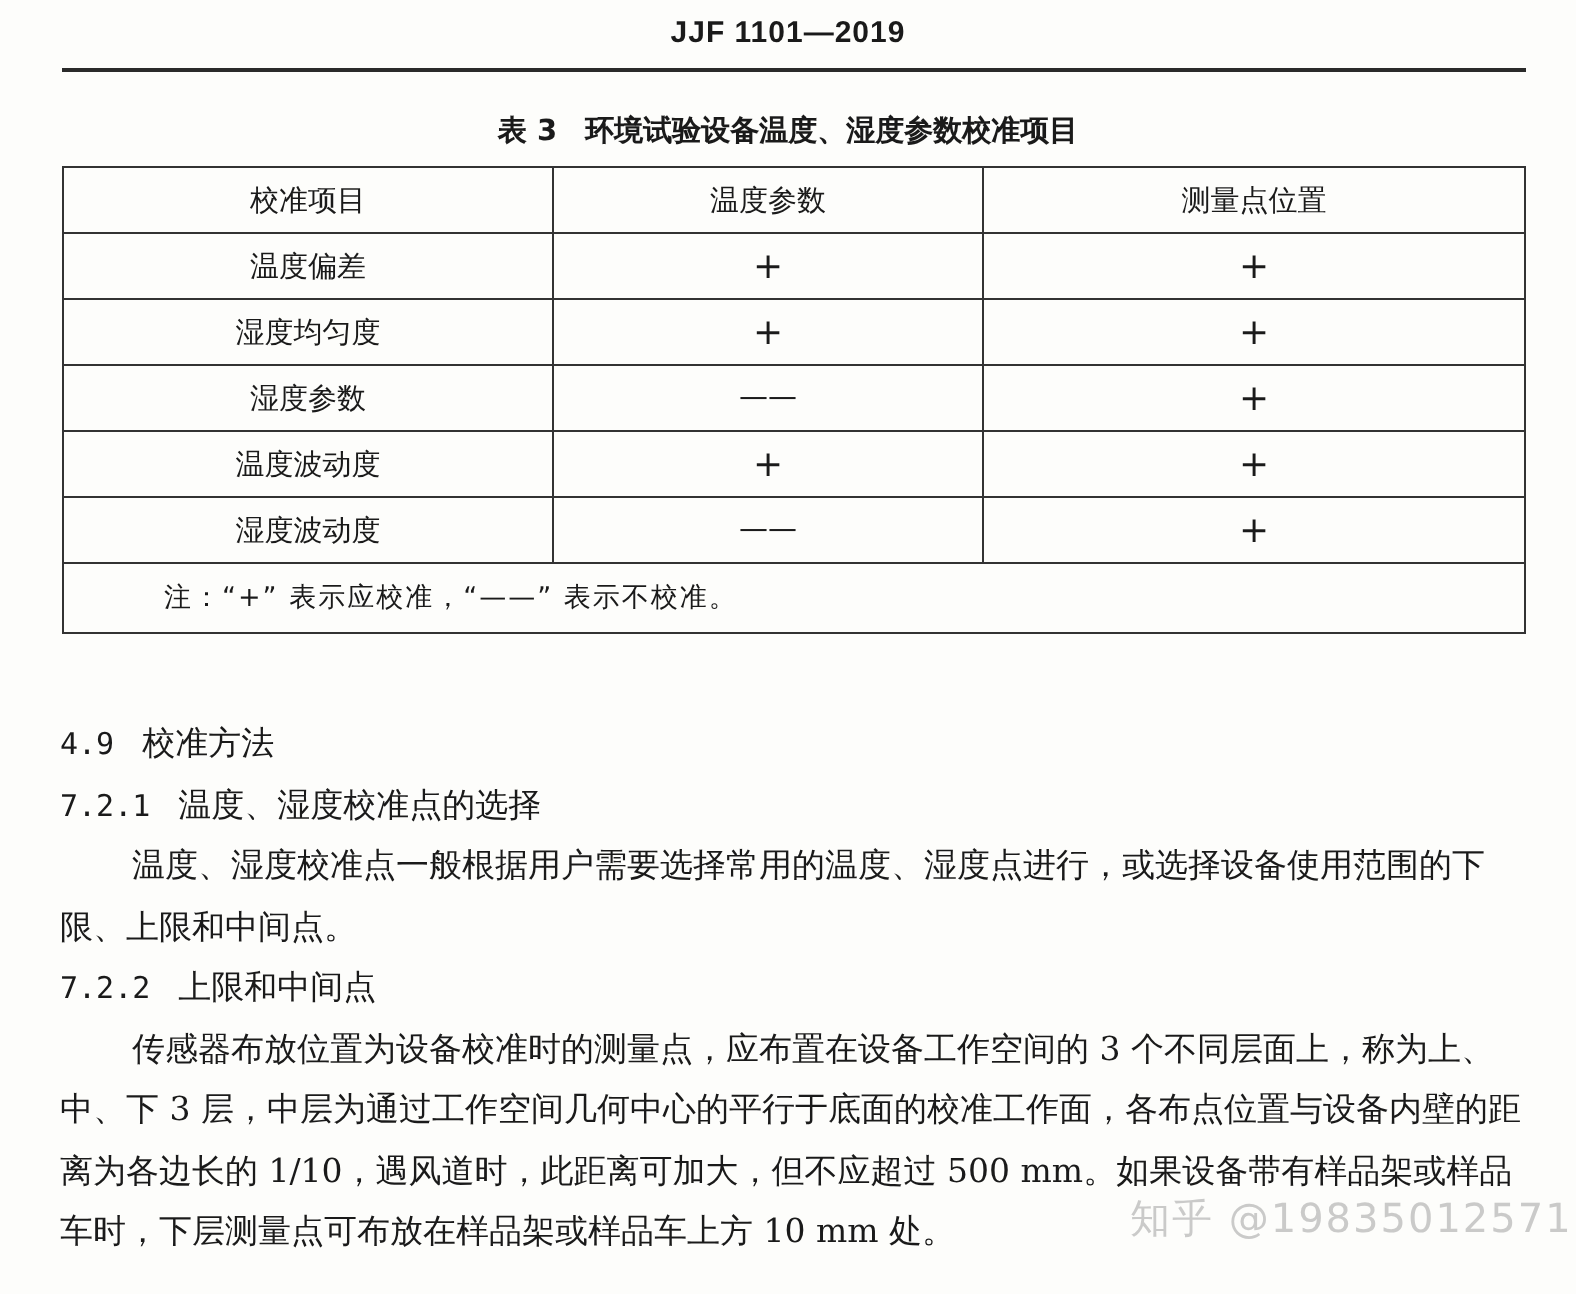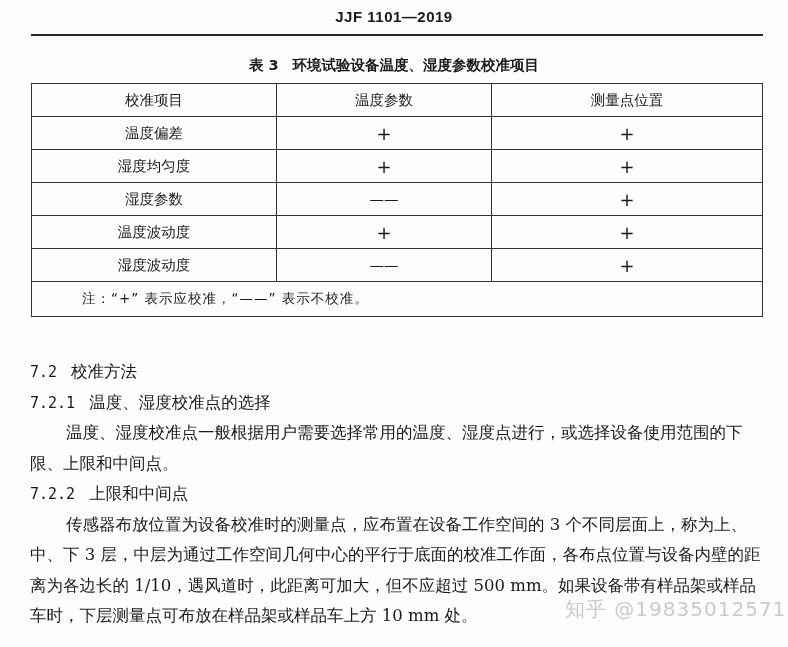--- a/index.html
+++ b/index.html
@@ -91,20 +91,20 @@
     <td>——</td>
     <td class="sym">+</td>
   </tr>
   <tr>
     <td class="note" colspan="3">注：“+” 表示应校准，“——” 表示不校准。</td>
   </tr>
 </tbody>
   </table>
 
 <div class="body-text">
-  <p><span class="secnum">7.2</span><span>校准方法</span></p>
+  <p><span class="secnum">4.9</span><span>校准方法</span></p>
   <p><span class="secnum">7.2.1</span><span>温度、湿度校准点的选择</span></p>
   <p class="indent">温度、湿度校准点一般根据用户需要选择常用的温度、湿度点进行，或选择设备使用范围的下限、上限和中间点。</p>
   <p><span class="secnum">7.2.2</span><span>上限和中间点</span></p>
   <p class="indent">传感器布放位置为设备校准时的测量点，应布置在设备工作空间的 3 个不同层面上，称为上、中、下 3 层，中层为通过工作空间几何中心的平行于底面的校准工作面，各布点位置与设备内壁的距离为各边长的 1/10，遇风道时，此距离可加大，但不应超过 500 mm。如果设备带有样品架或样品车时，下层测量点可布放在样品架或样品车上方 10 mm 处。</p>
 </div>
 
 <div class="watermark">知乎 @19835012571</div>
 
 </body></html>

